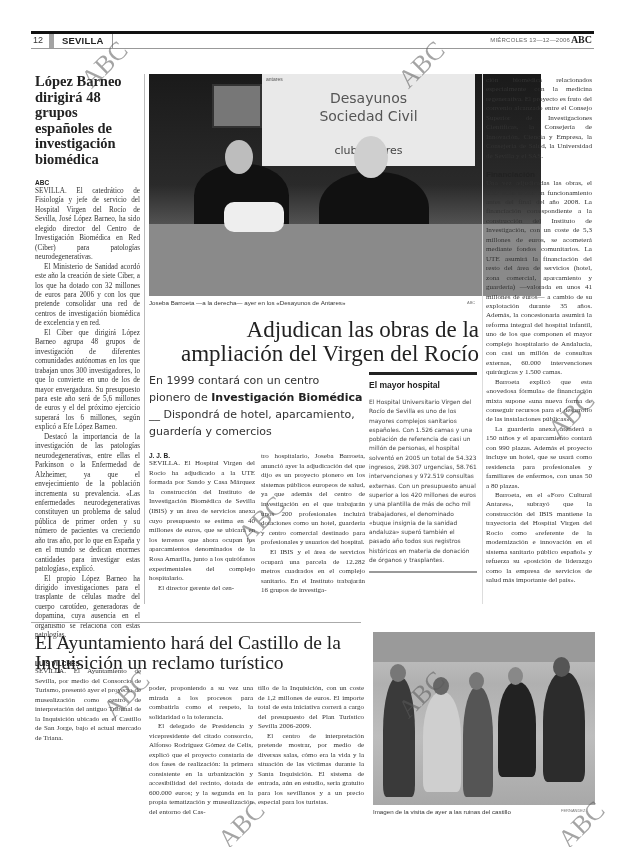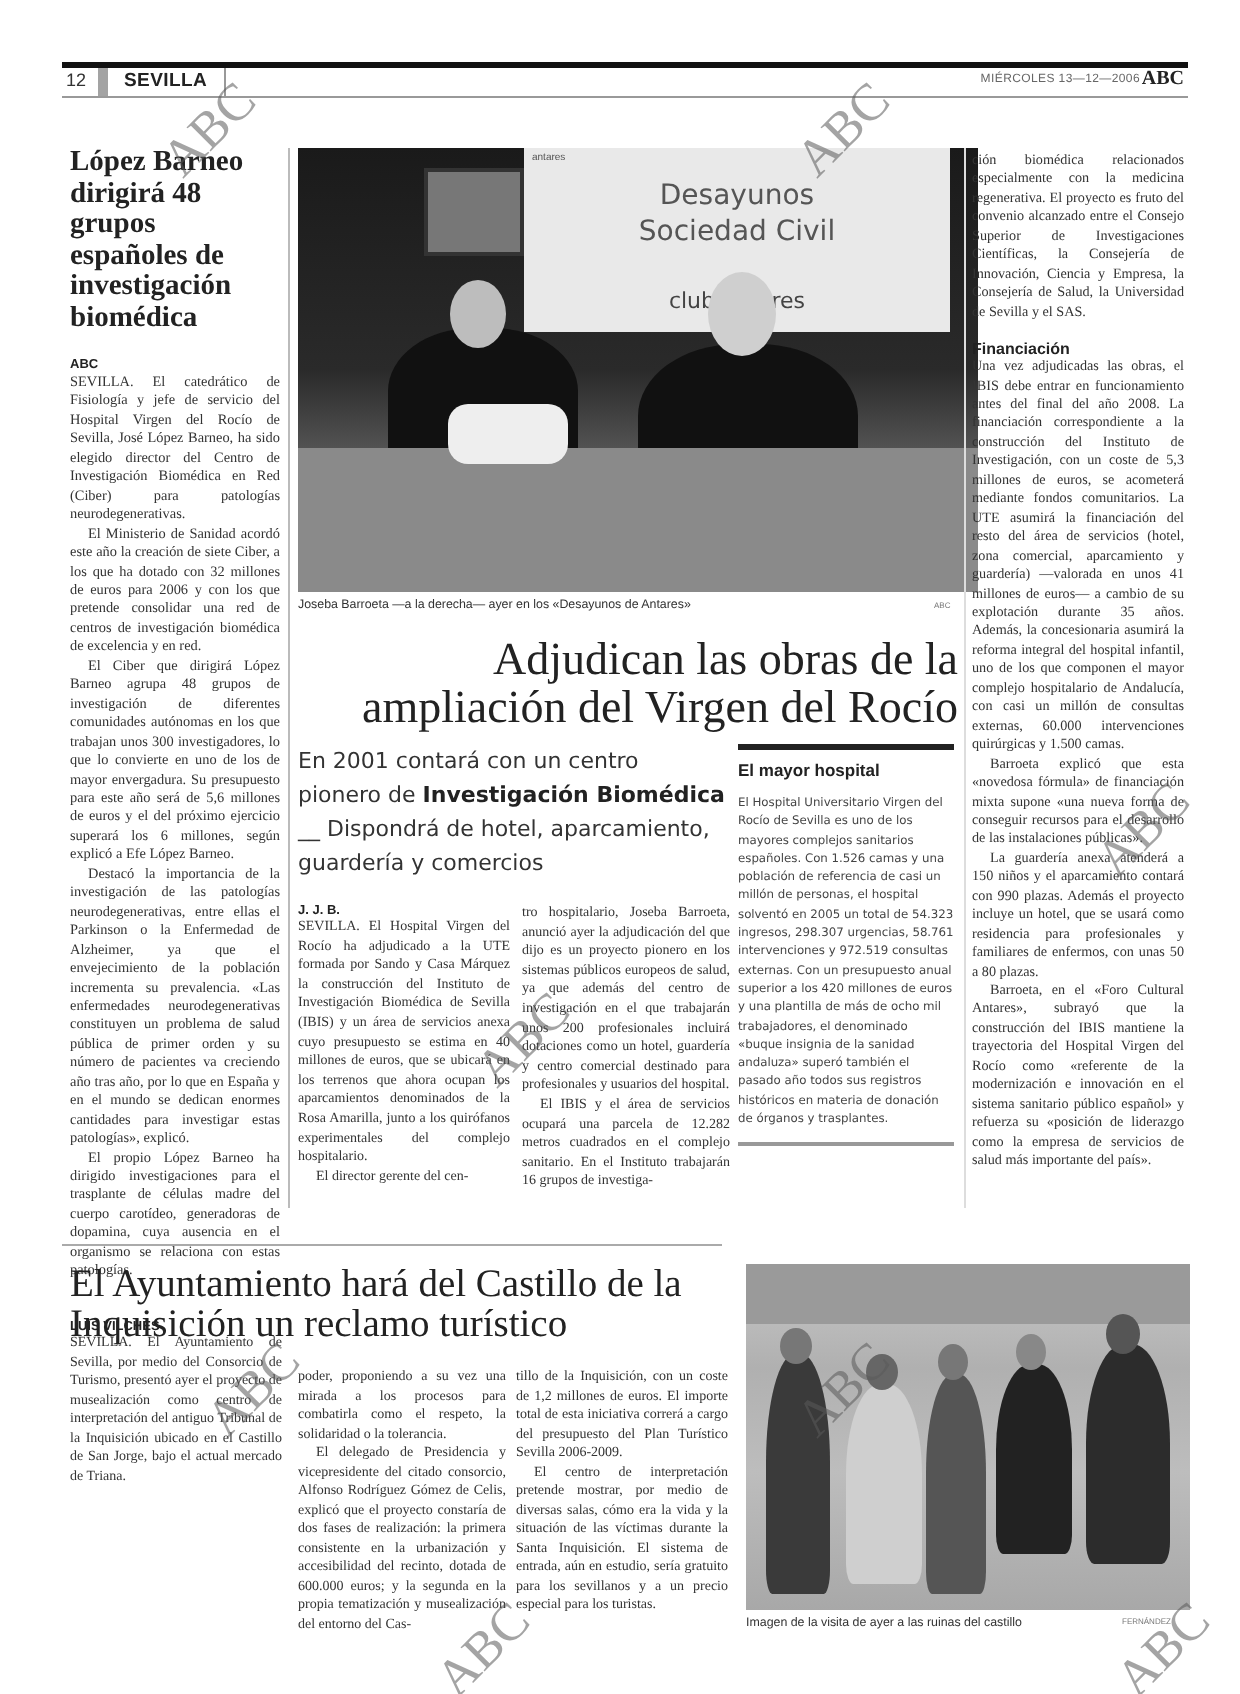--- a/index.html
+++ b/index.html
@@ -10,21 +10,21 @@
   .pagenum { position: absolute; left: 2px; top: 1px; font-size: 9px; color: #333; }
   .section { position: absolute; left: 18px; top: 0; padding: 1px 8px 0 8px; height: 13px; font-size: 9.5px; font-weight: bold; border-left: 5px solid #a3a3a3; border-right: 1px solid #999; letter-spacing: .2px; }
   .date { position: absolute; right: 24px; top: 3px; font-size: 6px; color: #666; letter-spacing: .2px; }
   .brand { position: absolute; right: 2px; top: 0px; font-size: 10px; font-weight: bold; font-family: "Liberation Serif", serif; }
   .headline { font-family: "Liberation Serif", serif; font-weight: bold; color: #222; }
   .body-text { font-family: "Liberation Serif", serif; font-size: 7.3px; line-height: 9.4px; text-align: justify; color: #333; }
   .byline { font-family: "Liberation Sans", sans-serif; font-weight: bold; font-size: 6.5px; color: #222; }
   .p { margin: 0; text-indent: 9px; }
   .p.first { text-indent: 0; }
   .vrule { width: 1px; background: #bbb; }
-  .photo1 { left: 149px; top: 74px; width: 340px; height: 222px; background: linear-gradient(180deg, #1a1a1a 0%, #2a2a2a 50%, #6a6a6a 78%, #9a9a9a 100%); overflow: hidden; }
+  .photo1 { left: 149px; top: 74px; width: 392px; height: 222px; background: linear-gradient(180deg, #1a1a1a 0%, #2a2a2a 50%, #6a6a6a 78%, #9a9a9a 100%); overflow: hidden; }
   .banner { position: absolute; left: 113px; top: 0; width: 213px; height: 92px; background: #e9e9e9; }
   .banner-l1, .banner-l2 { position: absolute; left: 0; width: 100%; text-align: center; font-family: "DejaVu Sans", sans-serif; font-size: 14px; color: #555; font-weight: 500; }
   .banner-l1 { top: 16px; }
   .banner-l2 { top: 34px; }
   .banner-l3 { position: absolute; left: 0; width: 100%; text-align: center; top: 70px; font-family: "DejaVu Sans", sans-serif; font-size: 11px; color: #444; }
   .banner-logo { position: absolute; left: 4px; top: 2px; font-size: 5px; color: #555; font-family: "Liberation Sans", sans-serif; }
   .frame { position: absolute; left: 63px; top: 10px; width: 46px; height: 40px; background: #777; border: 2px solid #333; }
   .table { position: absolute; left: 0; top: 150px; width: 100%; height: 72px; background: #8a8a8a; }
   .person { position: absolute; border-radius: 45% 45% 10% 10%; background: #111; }
   .head { position: absolute; border-radius: 50%; background: #cfcfcf; }
@@ -80,21 +80,21 @@
   <div class="head" style="left:205px; top:62px; width:34px; height:42px;"></div>
   <div class="table"></div>
   <div style="position:absolute; left:75px; top:128px; width:60px; height:30px; background:#eee; border-radius:10px;"></div>
 </div>
 <div class="abs caption" style="left:149px; top:299px;">Joseba Barroeta —a la derecha— ayer en los «Desayunos de Antares»</div>
 <div class="abs credit" style="left:467px; top:300px;">ABC</div>
 
 <div class="abs headline" style="left:149px; top:318px; width:330px; font-size:23px; line-height:24px; font-weight:normal; color:#222;text-align:right;">Adjudican las obras de la ampliación del Virgen del Rocío</div>
 
 <div class="abs deck" style="left:149px; top:372px; width:215px;">
-  <span>En 2001 contará con un centro pionero de</span>
+  <span>En 1999 contará con un centro pionero de</span>
   <b>Investigación Biomédica</b>
   <span>__ Dispondrá de hotel, aparcamiento, guardería y comercios</span>
 </div>
 
 <div class="abs sidebar-box">
   <div class="sidebar-rule"></div>
   <div class="sidebar-title">El mayor hospital</div>
   <div class="sidebar-text">El Hospital Universitario Virgen del Rocío de Sevilla es uno de los mayores complejos sanitarios españoles. Con 1.526 camas y una población de referencia de casi un millón de personas, el hospital solventó en 2005 un total de 54.323 ingresos, 298.307 urgencias, 58.761 intervenciones y 972.519 consultas externas. Con un presupuesto anual superior a los 420 millones de euros y una plantilla de más de ocho mil trabajadores, el denominado «buque insignia de la sanidad andaluza» superó también el pasado año todos sus registros históricos en materia de donación de órganos y trasplantes.</div>
   <div class="sidebar-bottom"></div>
 </div>

